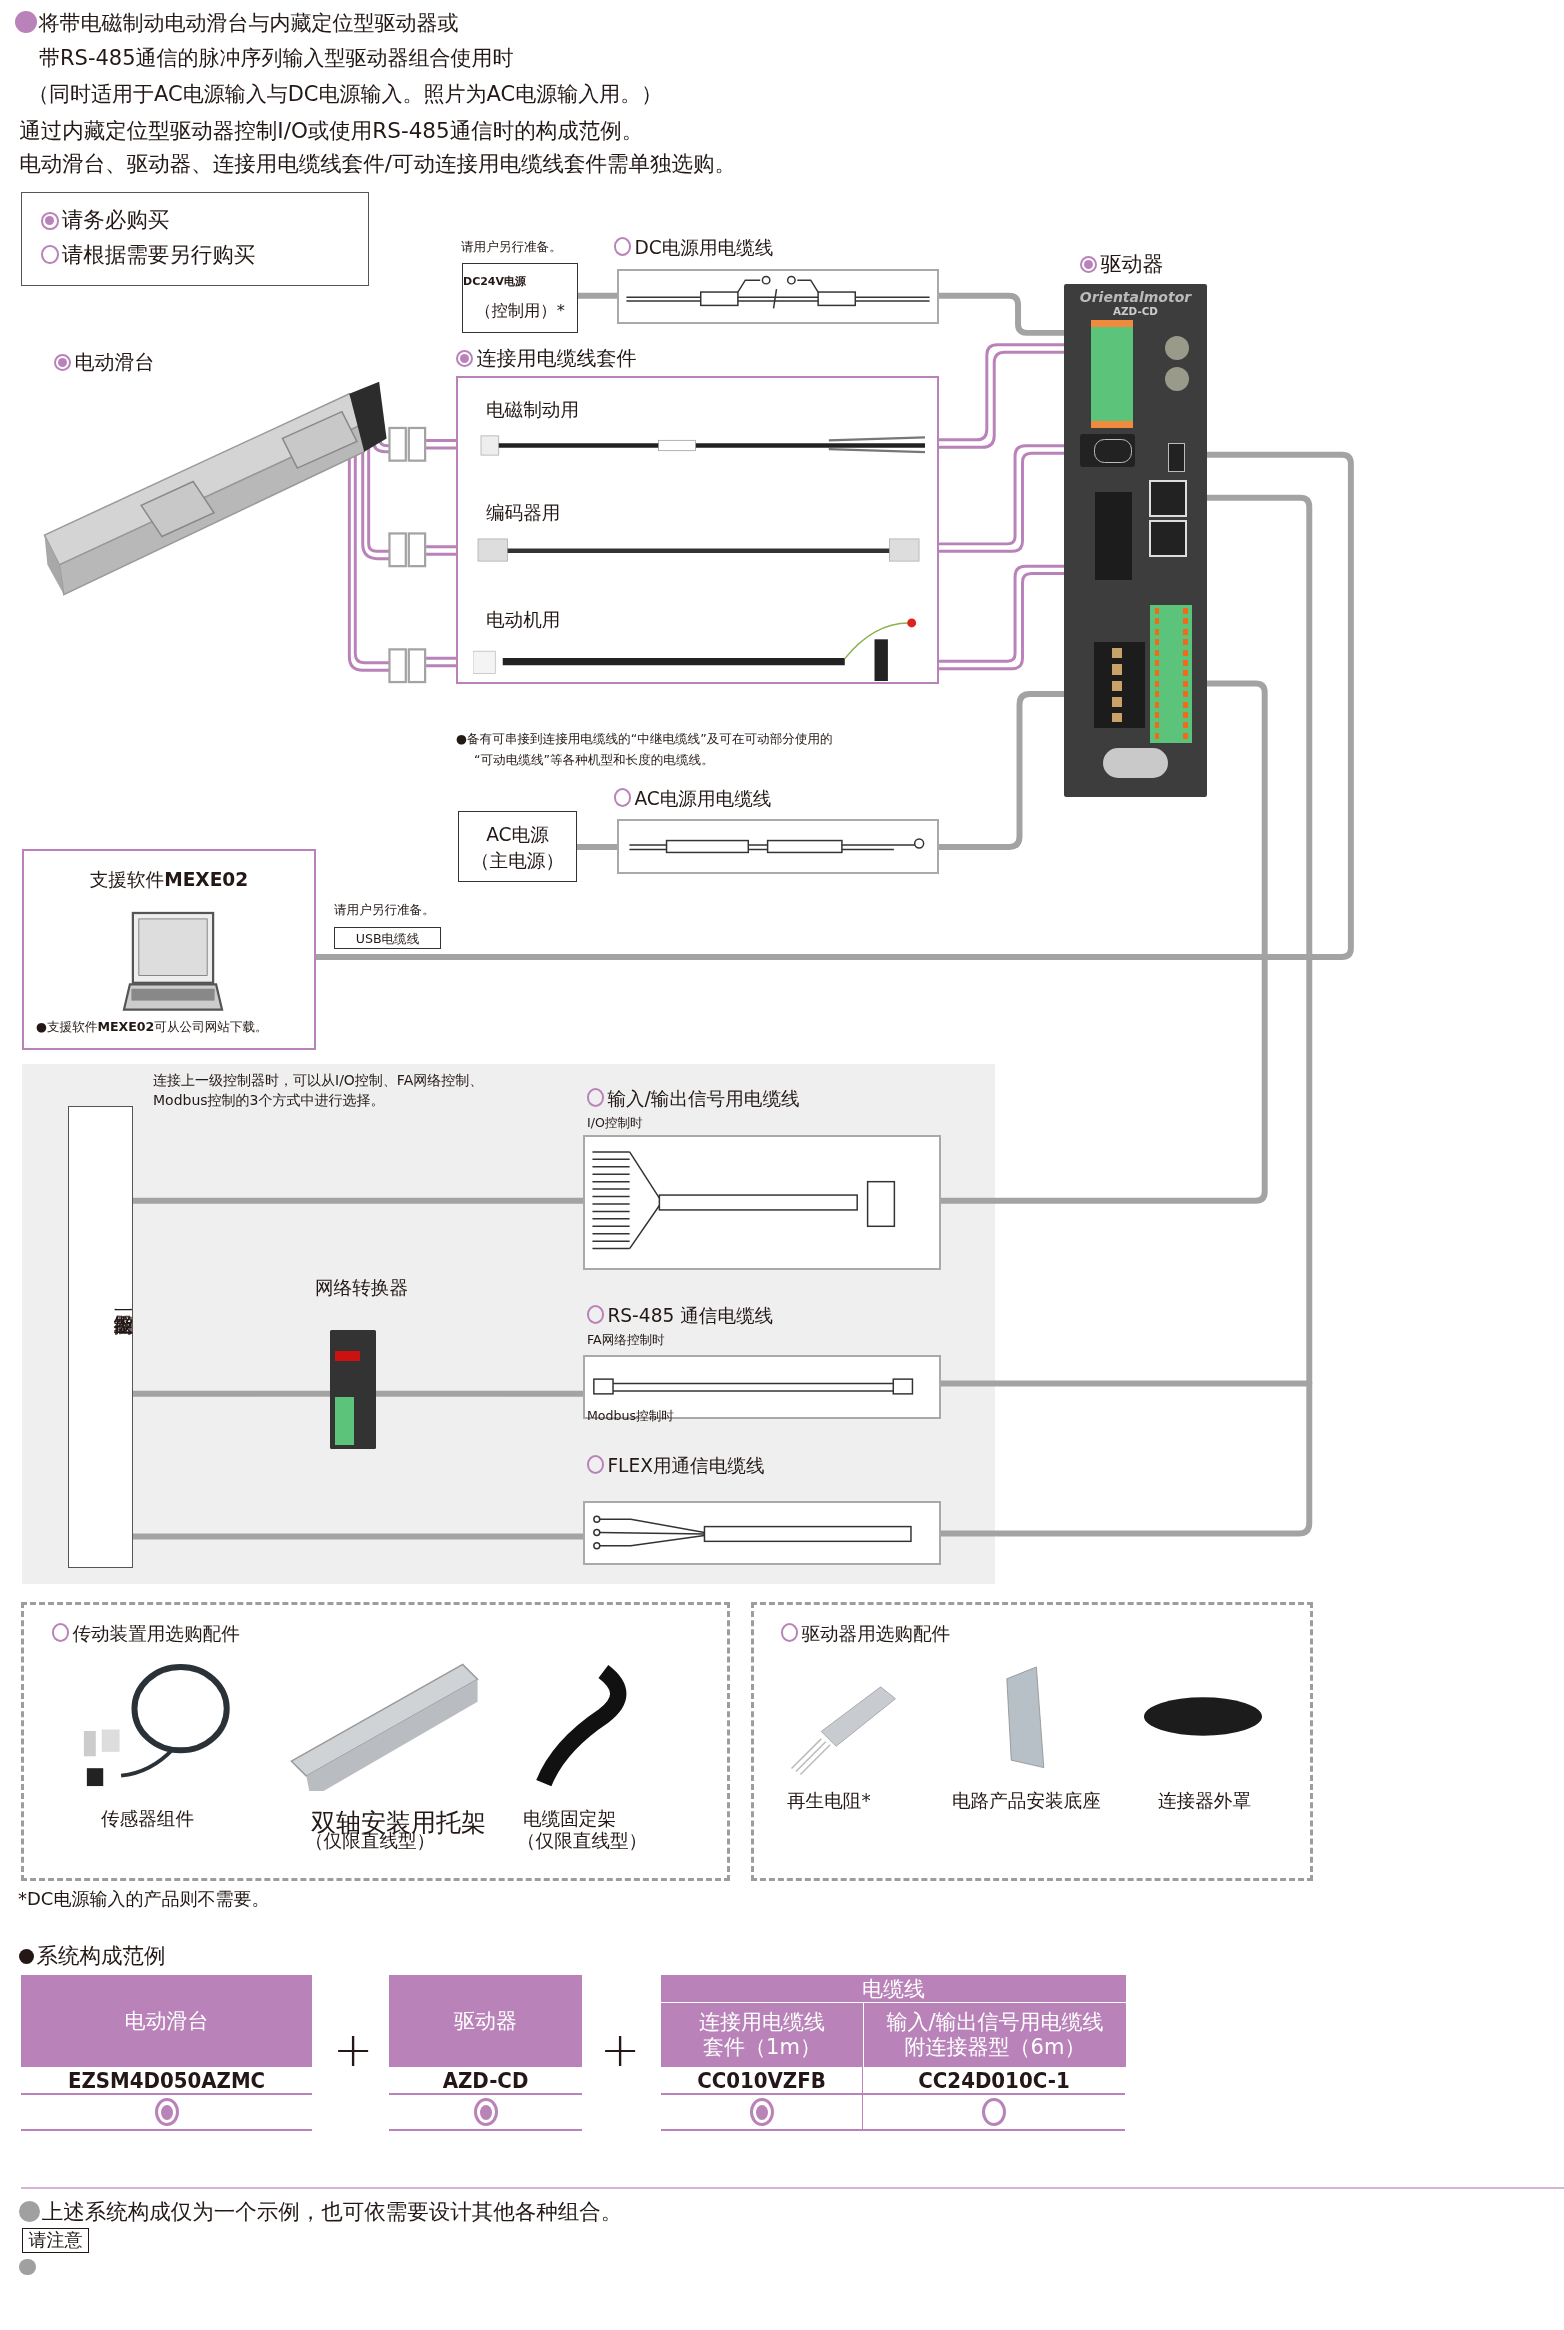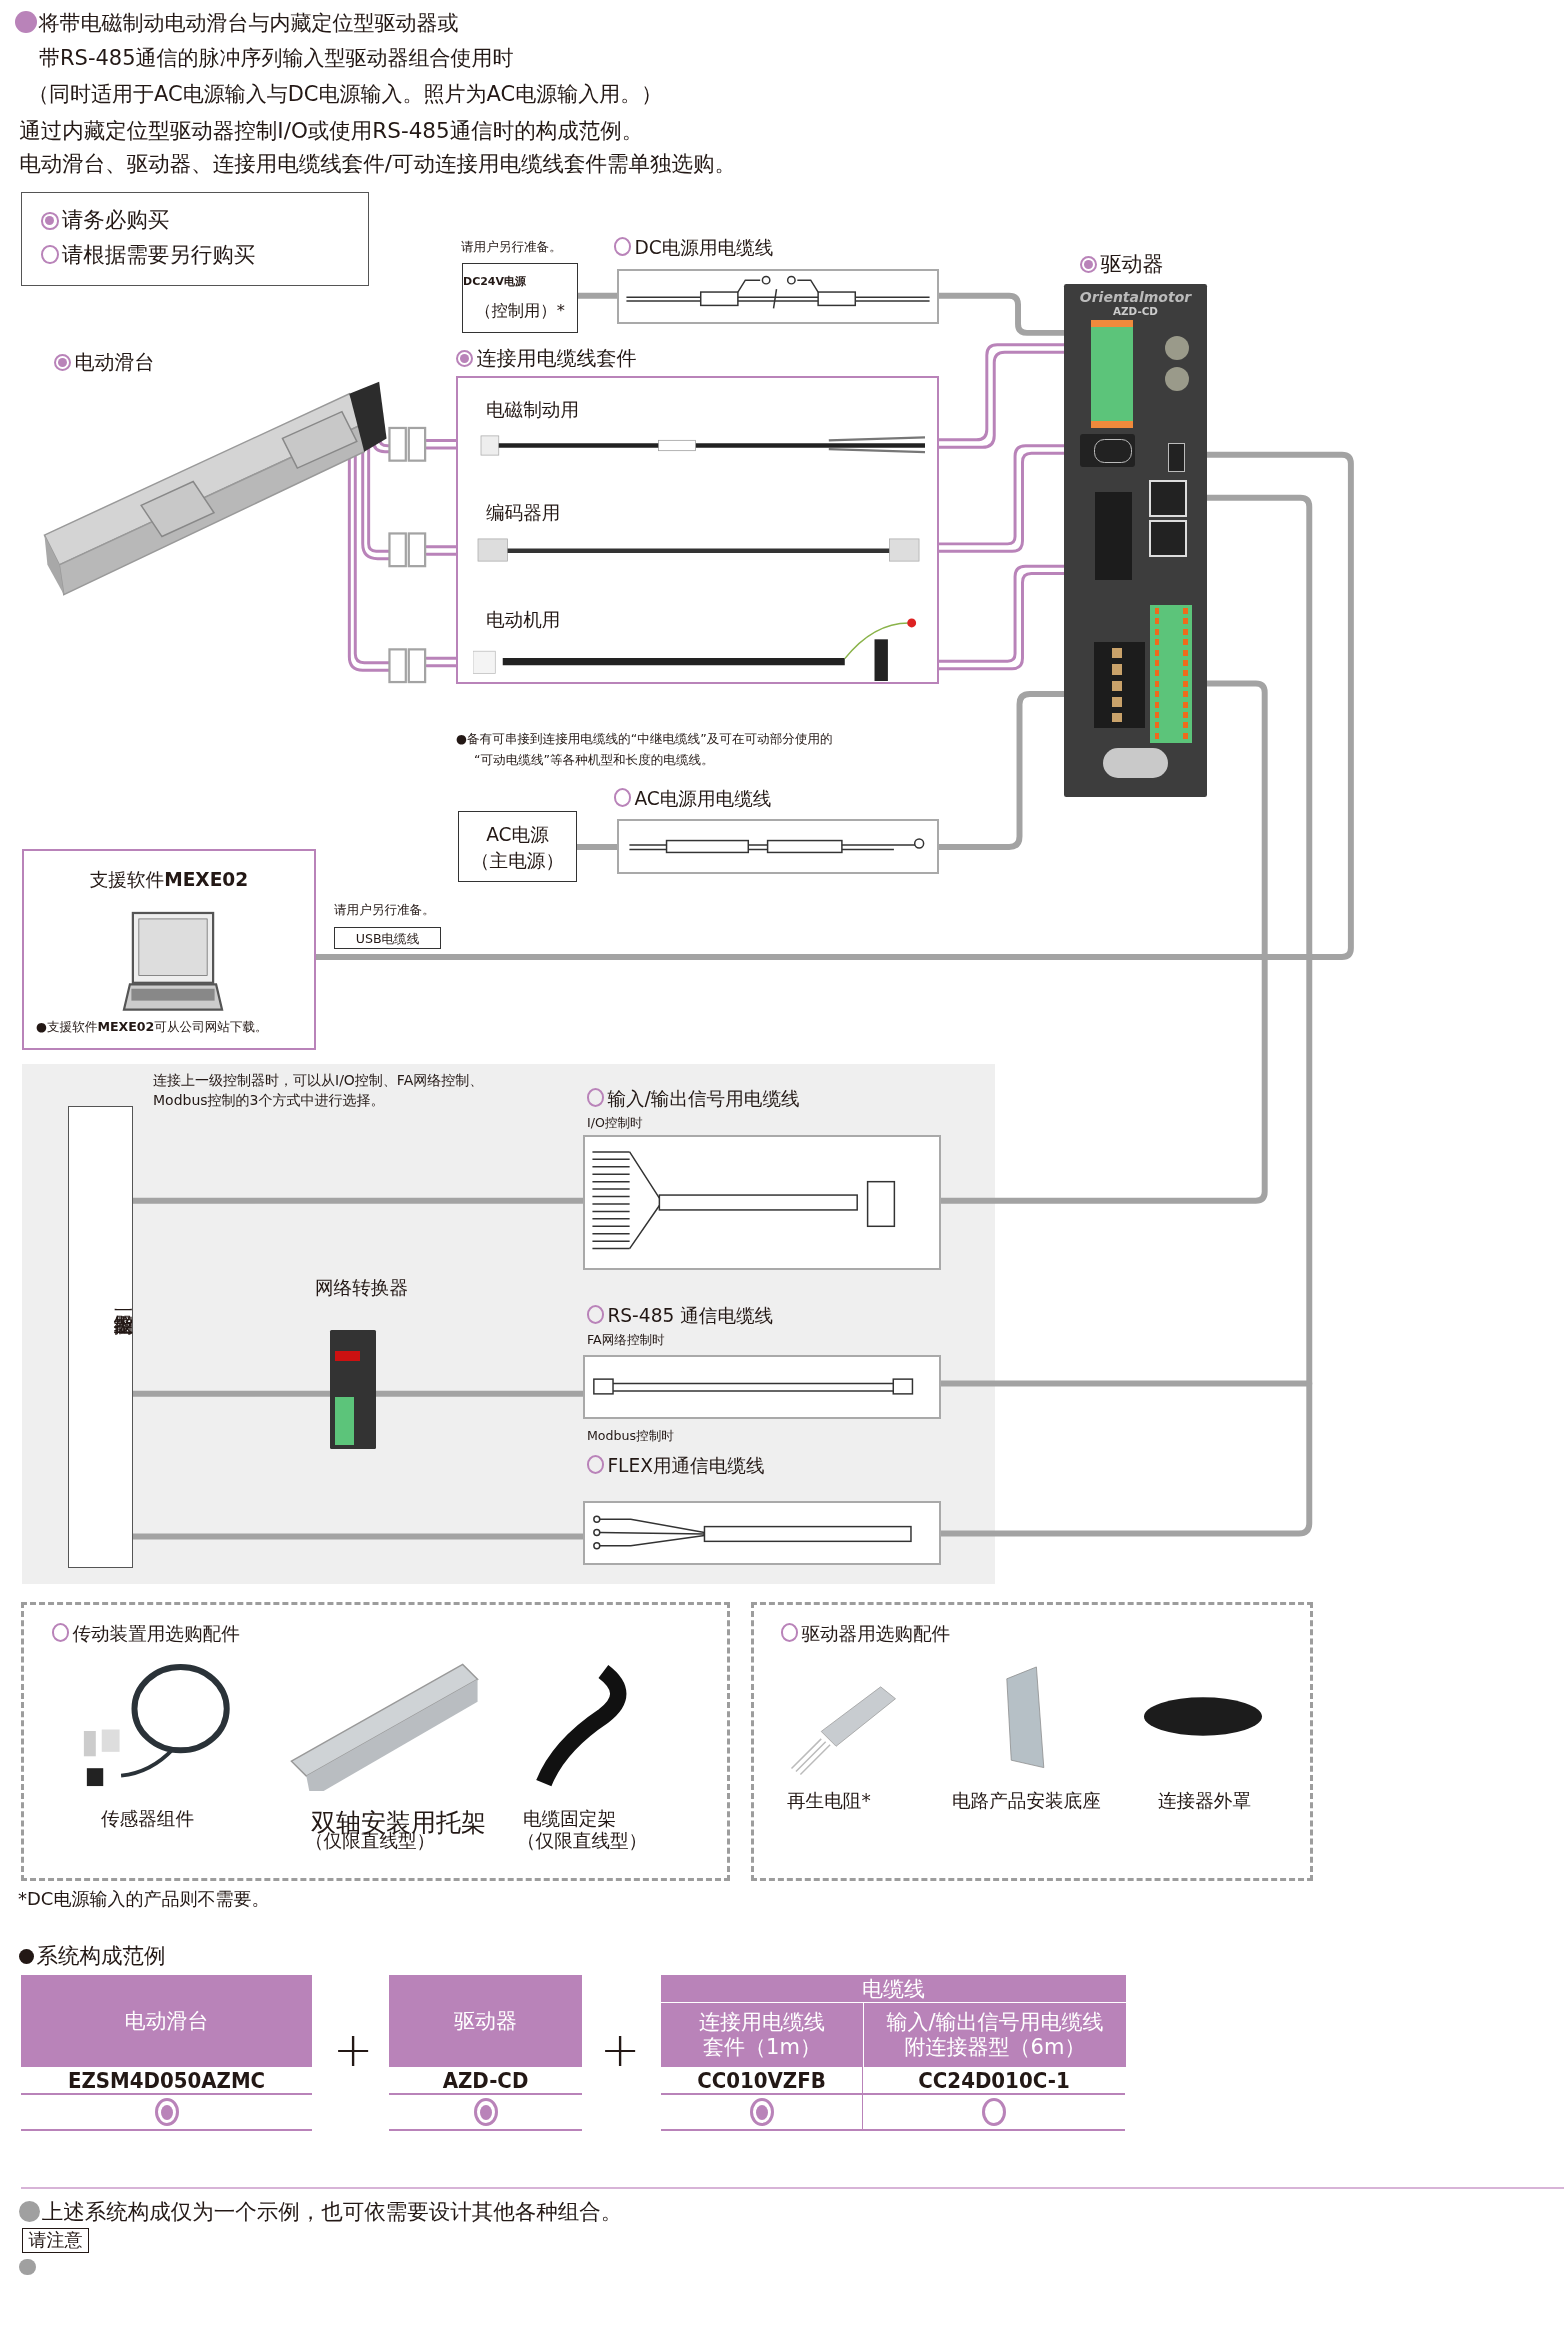--- a/index.html
+++ b/index.html
@@ -309,21 +309,21 @@
         <rect x="416" y="30" width="26" height="20"></rect>
       <line x1="36" y1="36" x2="416" y2="36"></line>
         <line x1="36" y1="46" x2="416" y2="46"></line>
     </g>
   </svg>
 </div>
 
 <div class="abs t-label" style="left:587px; top:1453px; font-size:18.6px;">
   <span class="mk-opt"></span><span>FLEX用通信电缆线</span>
 </div>
-<div class="abs t-tiny" style="left:587px; top:1408px;margin-top:20px;">Modbus控制时</div>
+<div class="abs t-tiny" style="left:587px; top:1408px;">Modbus控制时</div>
 <div class="cablebox" style="left:583px; top:1501px; width:358px; height:64px;">
   <svg width="354" height="59" viewBox="0 0 476 80">
     <g stroke="#333" stroke-width="2" fill="#fff">
       <circle cx="14" cy="22" r="4"></circle>
         <circle cx="14" cy="40" r="4"></circle>
         <circle cx="14" cy="58" r="4"></circle>
       <path d="M18 22 L60 22 L160 40 M18 40 L160 42 M18 58 L60 58 L160 44" fill="none"></path>
       <rect x="160" y="32" width="280" height="20"></rect>
     </g>
   </svg>

